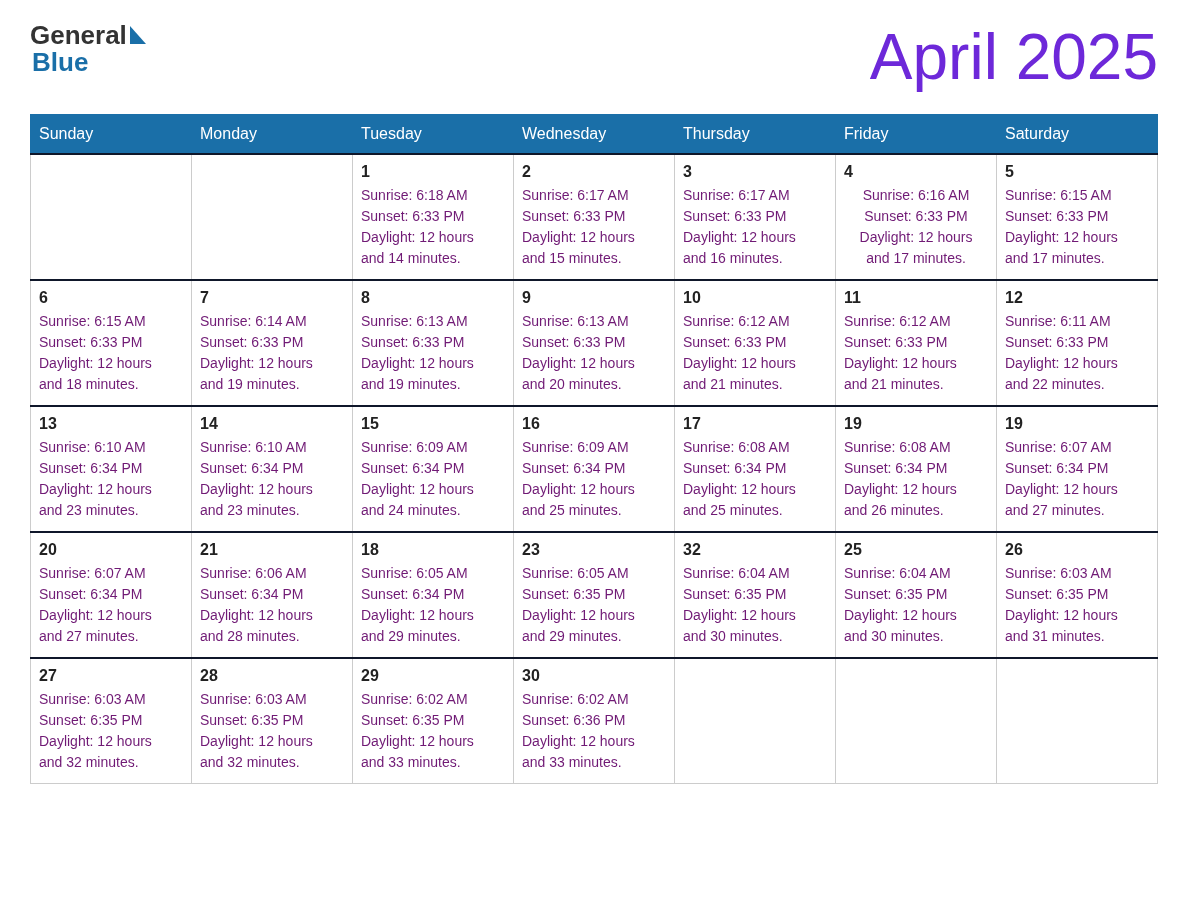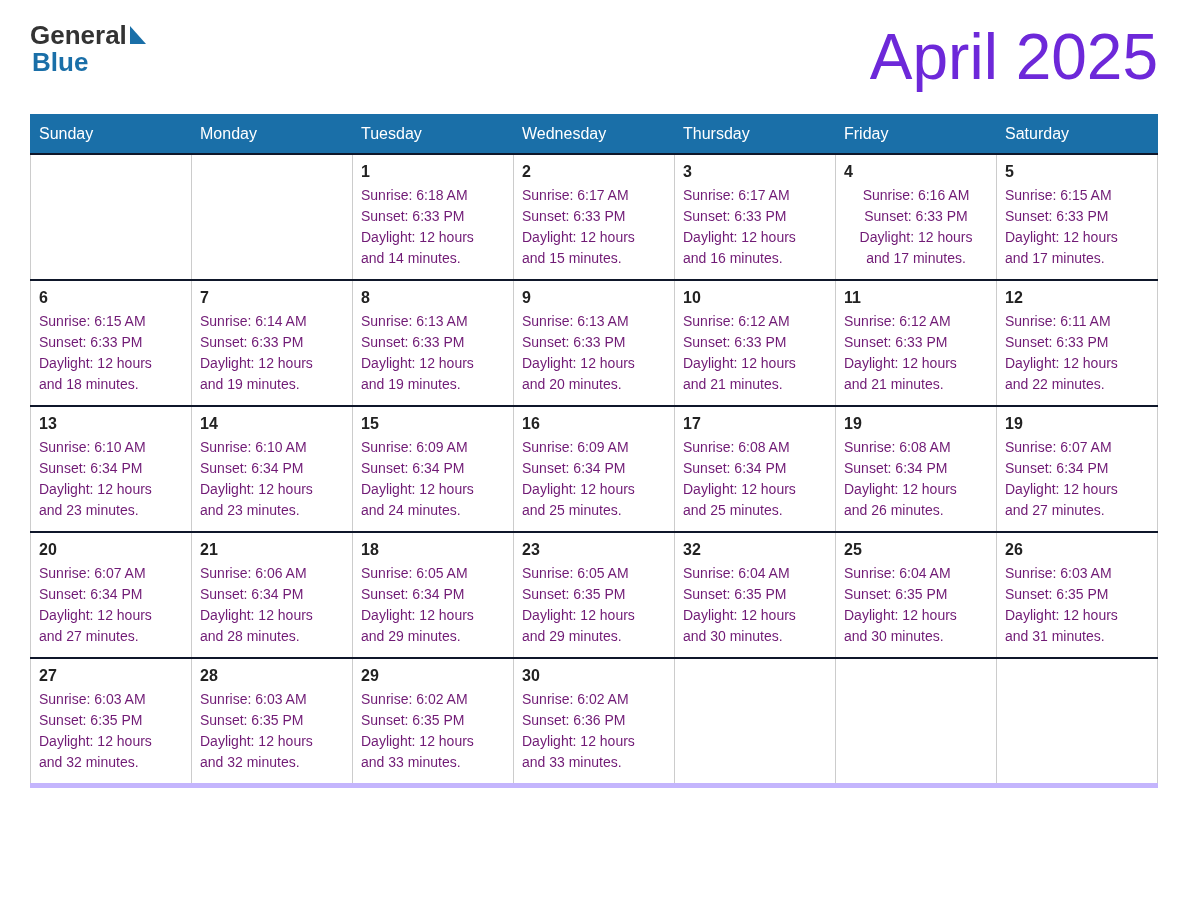--- a/index.html
+++ b/index.html
@@ -91,21 +91,21 @@
     }
     .day-info {
       font-size: 14px;
       color: #701a75;
       line-height: 1.5;
     }
     .calendar tr {
       border-bottom: 2px solid #0f172a;
     }
     .calendar tbody tr:last-child {
-      border-bottom: 5px solid #c4b5fd;
+      border-bottom: 1px solid #c4b5fd;
     }
     .empty-cell {
       background: #fff;
     }
   </style>
 </head>
 <body>
 
 <div class="header">
   <div class="logo-container">

